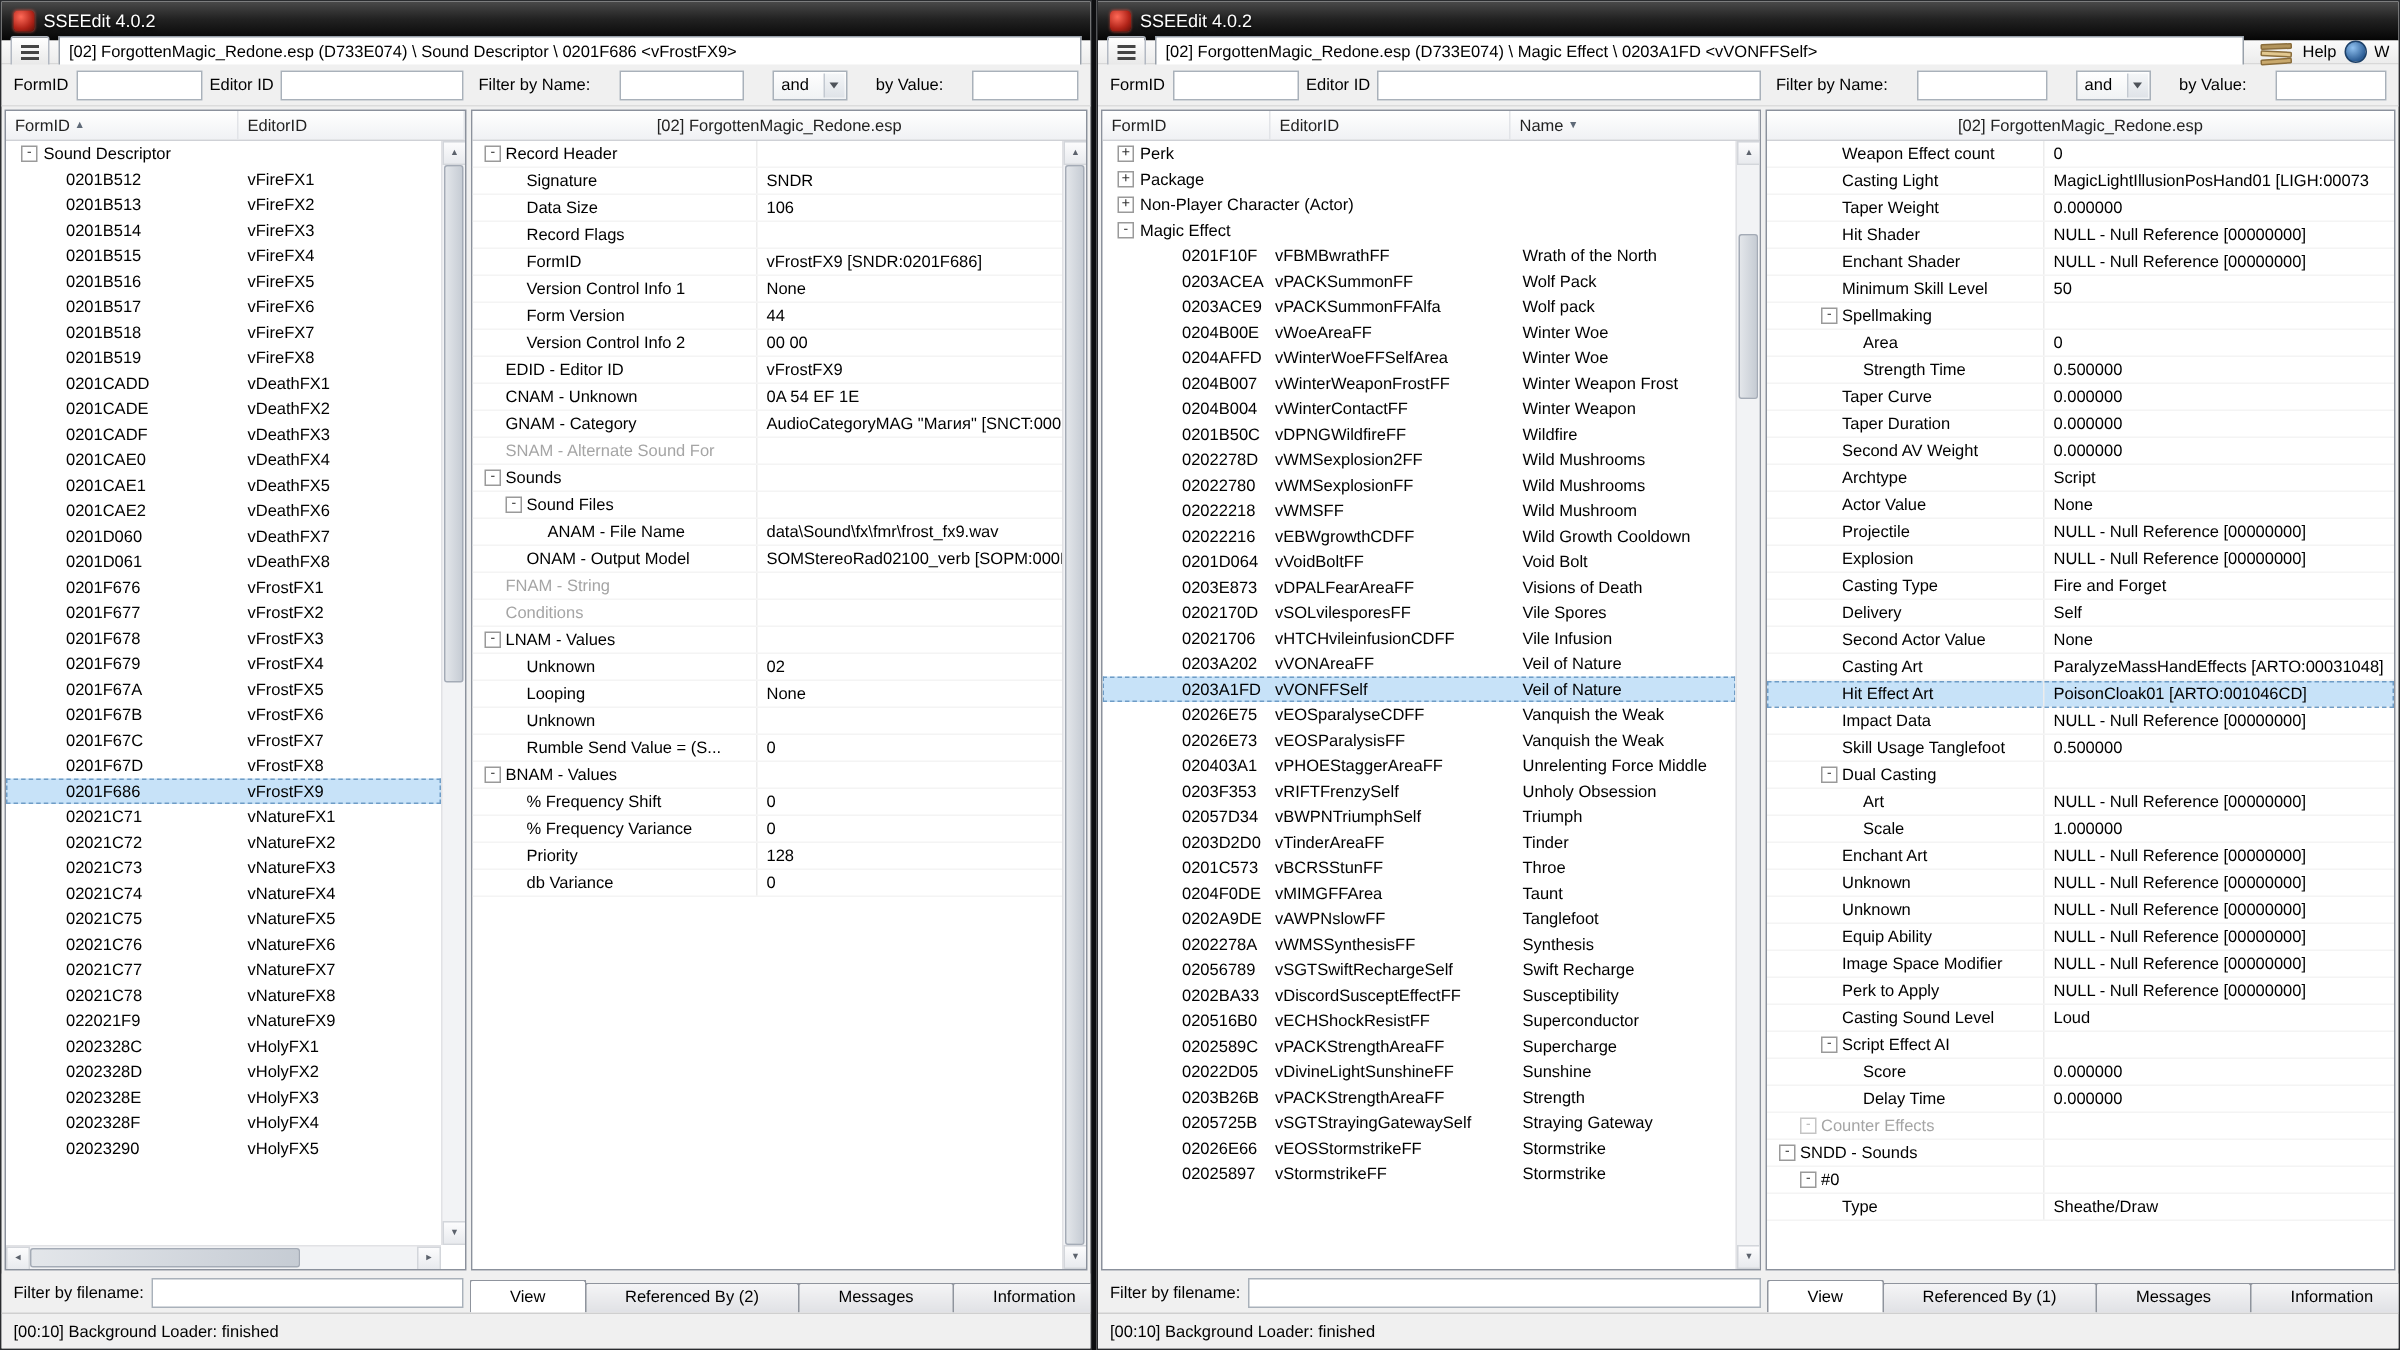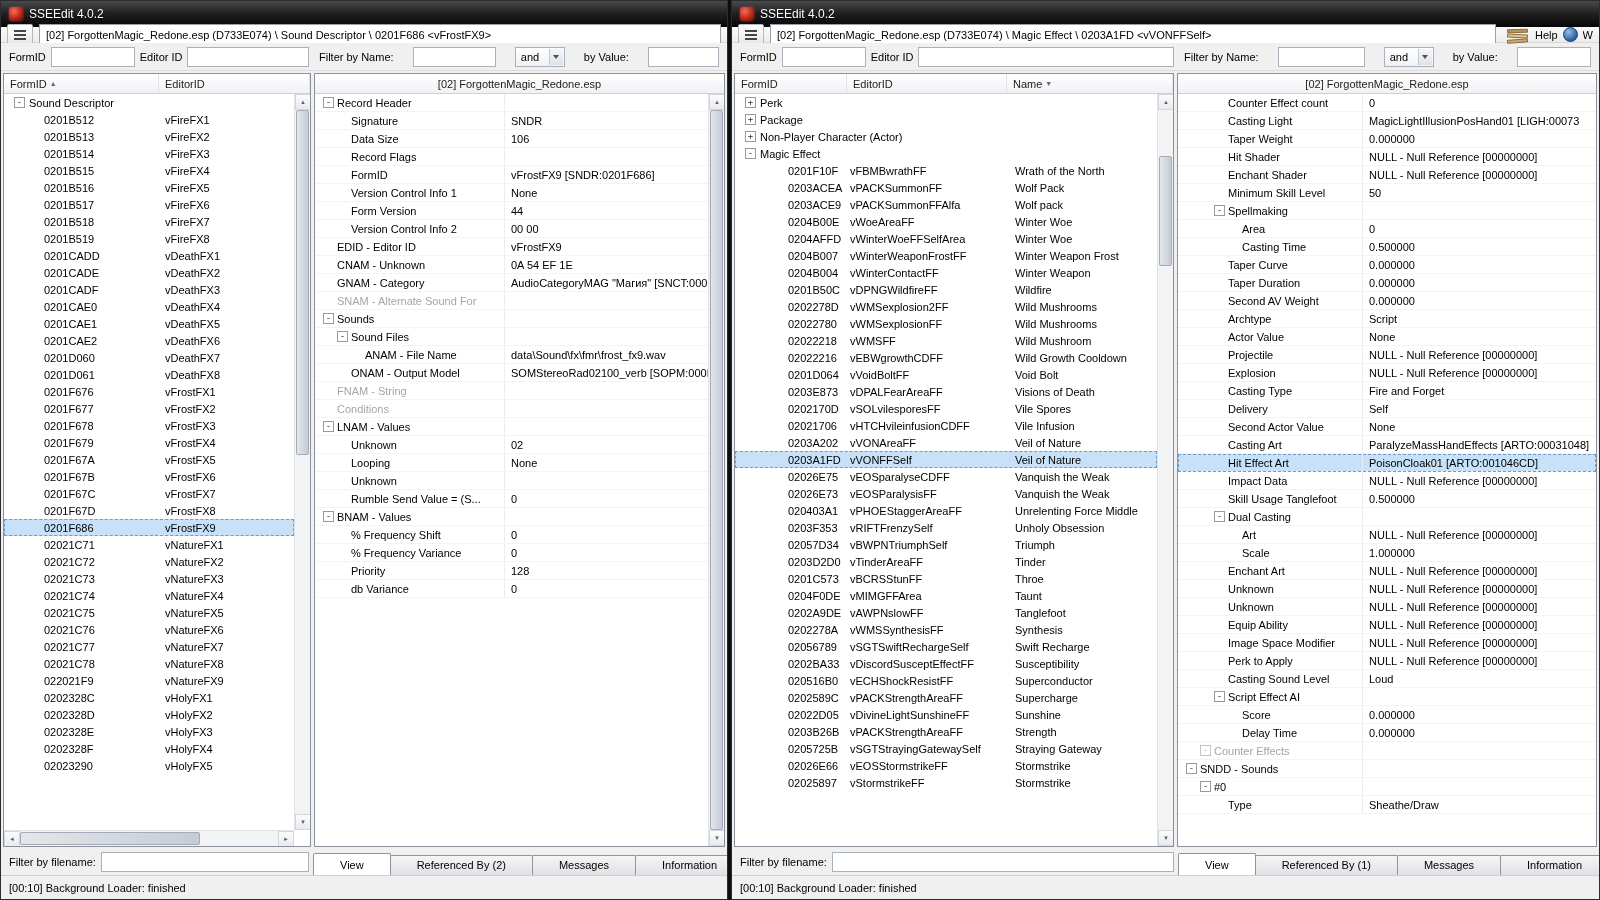--- a/index.html
+++ b/index.html
@@ -844,21 +844,21 @@
           <div class="sb-thumb" style="top:62px;height:110px;"></div>
           <span class="sb-btn sb-down">▼</span>
         </div>
       </div>
       <div class="detail-panel">
         <div class="detail-header">[02] ForgottenMagic_Redone.esp</div>
         <div class="detail-rows">
             <div class="drow" style="--ind: 2;">
     <div class="dlabel">
       <span class="expbox empty"></span>
-      <span class="dlabel-text">Counter Effect count</span>
+      <span class="dlabel-text">Weapon Effect count</span>
     </div>
     <div class="dvalue">0</div>
   </div>
             <div class="drow" style="--ind: 2;">
     <div class="dlabel">
       <span class="expbox empty"></span>
       <span class="dlabel-text">Casting Light</span>
     </div>
     <div class="dvalue">MagicLightIllusionPosHand01 [LIGH:00073</div>
   </div>
@@ -900,21 +900,21 @@
             <div class="drow" style="--ind: 3;">
     <div class="dlabel">
       <span class="expbox empty"></span>
       <span class="dlabel-text">Area</span>
     </div>
     <div class="dvalue">0</div>
   </div>
             <div class="drow" style="--ind: 3;">
     <div class="dlabel">
       <span class="expbox empty"></span>
-      <span class="dlabel-text">Casting Time</span>
+      <span class="dlabel-text">Strength Time</span>
     </div>
     <div class="dvalue">0.500000</div>
   </div>
             <div class="drow" style="--ind: 2;">
     <div class="dlabel">
       <span class="expbox empty"></span>
       <span class="dlabel-text">Taper Curve</span>
     </div>
     <div class="dvalue">0.000000</div>
   </div>

